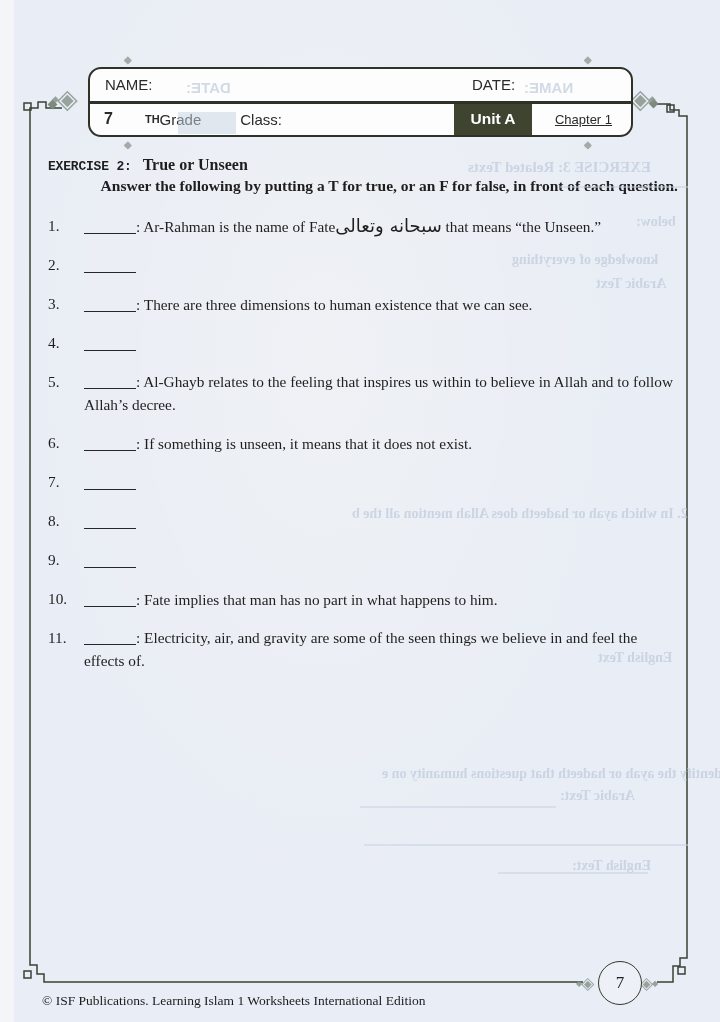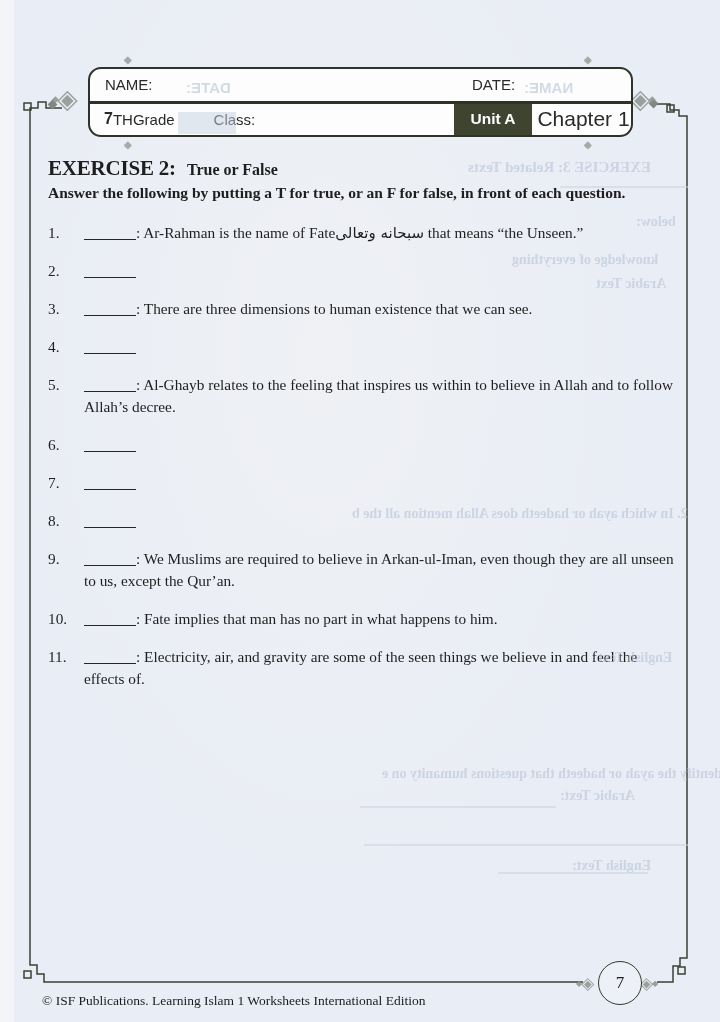--- a/index.html
+++ b/index.html
@@ -31,48 +31,48 @@
     background:#fdfdfd;border:2px solid var(--box_border);border-radius:13px;overflow:hidden;
     display:flex;flex-direction:column;z-index:3;
     font-family:"Liberation Sans",sans-serif;color:#2a2a2a;
   }
   .hb-row1{flex:1;display:flex;align-items:center;padding-left:15px;font-size:15px;position:relative;}
   .hb-date{position:absolute;left:382px;}
   .hb-div{height:3px;background:var(--box_border);flex:none;}
   .hb-row2{flex:1;display:flex;align-items:stretch;font-size:15px;}
   .hb-grade{display:flex;align-items:center;padding-left:14px;flex:1;}
   .hb-grade b{font-size:16px;}
-  .hb-grade sup{font-size:15px;font-weight:normal;}
+  .hb-grade sup{font-size:11px;font-weight:bold;margin-left:32px;}
   .hb-grade .gw{margin-left:0;}
   .hb-class{margin-left:39px;}
   .fillspace{flex:1;min-width:10px;}
   .hb-badge{width:78px;flex:none;background:var(--badge_bg);color:#fff;font-weight:bold;font-size:15.5px;
     display:flex;align-items:center;justify-content:center;margin-right:4px;}
-  .hb-chap{width:95px;flex:none;display:flex;align-items:center;justify-content:center;font-size:21px;}
+  .hb-chap{width:95px;flex:none;display:flex;align-items:center;justify-content:center;font-size:13px;text-decoration:underline;}
 
   
   .orn{position:absolute;color:var(--orn);z-index:2;line-height:1;user-select:none;text-align:center;}
   .orn-diamond{font-size:10px;opacity:.75;text-shadow:0 0 1px #9aa49c;}
   .flor{display:inline-flex;align-items:center;opacity:.85;}
   .flor .f-s{font-size:9px;}
   .flor .f-b{font-size:27px;margin:0 -2px;}
   .flor-pg .f-s{font-size:8px;}
   .flor-pg .f-b{font-size:17px;margin:0 -1px;}
 
   
   .content{position:absolute;left:48px;top:156px;width:630px;z-index:3;}
   .ex-head{white-space:nowrap;}
-  .ex-title{font-family:Liberation Serif, serif;font-weight:bold;font-size:21px;letter-spacing:-.2px;}
+  .ex-title{font-family:Liberation Mono, monospace;font-weight:bold;font-size:13px;letter-spacing:-.2px;}
   .ex-sub{font-weight:bold;font-size:16px;margin-left:7px;}
-  .ex-instr{font-weight:bold;font-size:15.5px;margin:3px 0 20px 0;}
+  .ex-instr{font-weight:bold;font-size:15.5px;margin:3px 0 20px 0;text-align:right;}
   .q{display:flex;font-size:15.3px;line-height:22px;margin-bottom:16px;}
   .q-num{width:36px;flex:none;}
   .q-body{width:592px;}
   .blank{display:inline-block;width:52px;height:.85em;border-bottom:1.3px solid #262626;transform:translateY(2px);}
-  .q-arabic{font-family:"DejaVu Sans",sans-serif;font-size:15px;}
+  .q-arabic{font-family:"DejaVu Sans",sans-serif;font-size:18px;}
 
   
   .footer{position:absolute;left:42px;top:993px;font-size:13.5px;color:#1c1c1c;z-index:3;}
   .page-circle{position:absolute;left:598px;top:961px;width:44px;height:44px;box-sizing:border-box;
     border:1.7px solid #333a2c;border-radius:50%;background:#edf0f6;z-index:2;
     display:flex;align-items:center;justify-content:center;font-size:17px;color:#222;}
 
   
   .bleed-layer{position:absolute;inset:0;z-index:4;pointer-events:none;}
   .bleed-text{position:absolute;transform:scaleX(-1);color:var(--bleed);opacity:.6;
@@ -130,21 +130,21 @@
       <span class="fillspace"></span>
     </div>
     <div class="hb-badge">Unit A</div>
     <div class="hb-chap">Chapter 1</div>
   </div>
 </div>
 
 <div class="content">
   <div class="ex-head">
     <span class="ex-title">EXERCISE 2:</span>
-    <span class="ex-sub">True or False</span>
+    <span class="ex-sub">True or Unseen</span>
   </div>
   <div class="ex-instr">Answer the following by putting a T for true, or an F for false, in front of each question.</div>
 
   <div>
 
       <div class="q">
         <span class="q-num">1.</span>
         <span class="q-body"><span class="blank"></span><span>: Ar-Rahman is the name of Fate</span><span class="q-arabic">سبحانه وتعالى</span><span> that means “the Unseen.”</span></span>
       </div>
 
@@ -163,36 +163,36 @@
         <span class="q-body"><span class="blank"></span><span class="q-arabic"></span><span></span></span>
       </div>
 
       <div class="q">
         <span class="q-num">5.</span>
         <span class="q-body"><span class="blank"></span><span>: Al-Ghayb relates to the feeling that inspires us within to believe in Allah and to follow Allah’s decree.</span><span class="q-arabic"></span><span></span></span>
       </div>
 
       <div class="q">
         <span class="q-num">6.</span>
-        <span class="q-body"><span class="blank"></span><span class="q-arabic"></span><span></span></span>
+        <span class="q-body"><span class="blank"></span><span>: If something is unseen, it means that it does not exist.</span><span class="q-arabic"></span><span></span></span>
       </div>
 
       <div class="q">
         <span class="q-num">7.</span>
         <span class="q-body"><span class="blank"></span><span class="q-arabic"></span><span></span></span>
       </div>
 
       <div class="q">
         <span class="q-num">8.</span>
         <span class="q-body"><span class="blank"></span><span class="q-arabic"></span><span></span></span>
       </div>
 
       <div class="q">
         <span class="q-num">9.</span>
-        <span class="q-body"><span class="blank"></span><span>: We Muslims are required to believe in Arkan-ul-Iman, even though they are all unseen to us, except the Qur’an.</span><span class="q-arabic"></span><span></span></span>
+        <span class="q-body"><span class="blank"></span><span class="q-arabic"></span><span></span></span>
       </div>
 
       <div class="q">
         <span class="q-num">10.</span>
         <span class="q-body"><span class="blank"></span><span>: Fate implies that man has no part in what happens to him.</span><span class="q-arabic"></span><span></span></span>
       </div>
 
       <div class="q">
         <span class="q-num">11.</span>
         <span class="q-body"><span class="blank"></span><span>: Electricity, air, and gravity are some of the seen things we believe in and feel the effects of.</span><span class="q-arabic"></span><span></span></span>

